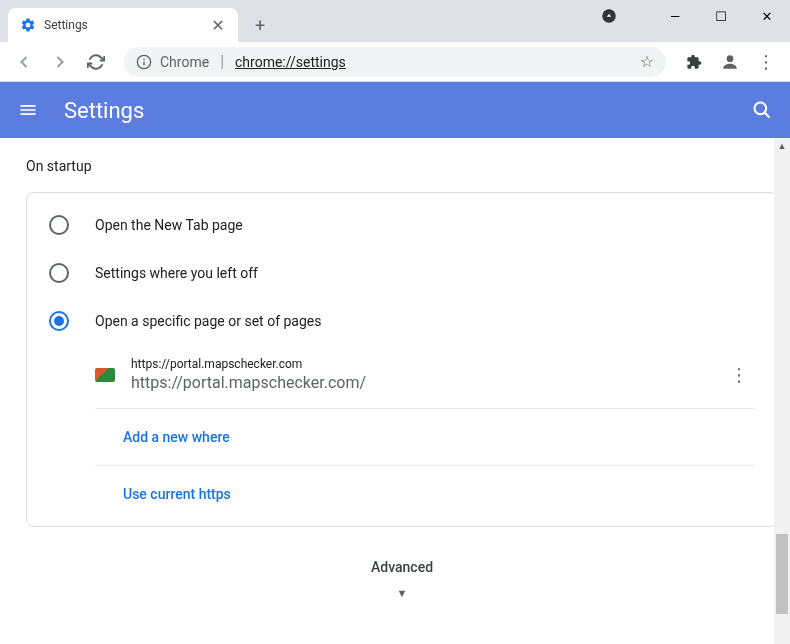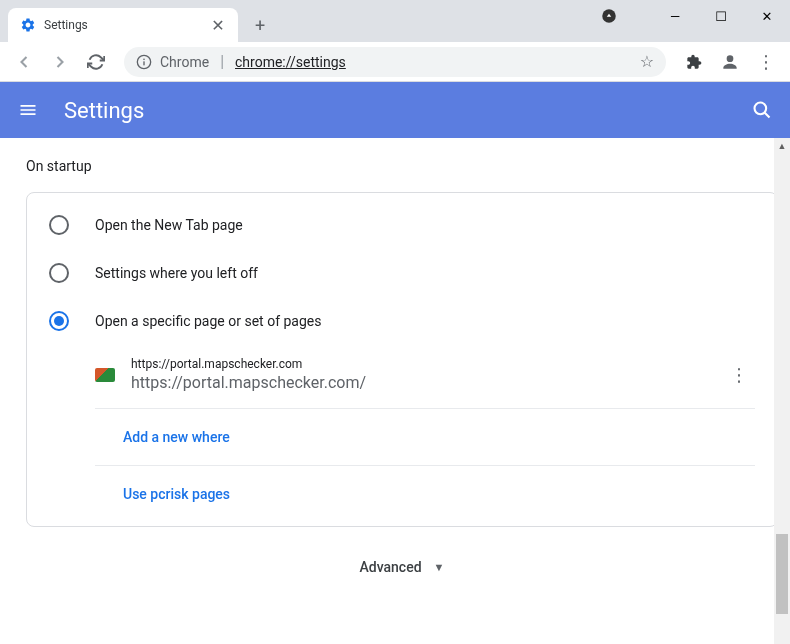--- a/index.html
+++ b/index.html
@@ -50,21 +50,21 @@
     .page-entry { display: flex; align-items: center; padding: 12px 22px 12px 68px; gap: 16px; }
     .page-favicon { width: 20px; height: 14px; border-radius: 2px; background: linear-gradient(135deg, #d4572a 40%, #2a8a3a 40%); }
     .page-info { flex: 1; }
     .page-title { font-size: 12px; color: #202124; }
     .page-url { font-size: 16px; color: #5f6368; margin-top: 2px; }
     .page-menu { font-size: 18px; color: #5f6368; width: 32px; text-align: center; }
     
     .divider { height: 1px; background: #e8eaed; margin: 4px 22px 4px 68px; }
     .action-link { padding: 16px 22px 16px 96px; font-size: 14px; color: #1a73e8; font-weight: 500; }
     
-    .advanced { display: flex; justify-content: center; align-items: center; gap: 12px; padding: 32px 0 16px; font-size: 14px; color: #3c4043; font-weight: 500; }
+    .advanced { display: flex; justify-content: center; align-items: center; gap: 12px; padding: 32px 0 16px; font-size: 14px; color: #3c4043; font-weight: 500; flex-direction: column; }
     .advanced .chev { font-size: 11px; color: #5f6368; }
     
     
     .scrollbar-track { position: absolute; right: 0; top: 138px; bottom: 0; width: 16px; background: #f1f1f1; }
     .scrollbar-thumb { position: absolute; right: 2px; width: 12px; height: 80px; background: #c1c1c1; border-radius: 0; bottom: 30px; }
     .scrollbar-up { position: absolute; right: 0; top: 138px; width: 16px; height: 16px; display:flex; align-items:center; justify-content:center; font-size: 9px; color:#606060; background:#f1f1f1;}
     
     
     .watermark { position: absolute; top: 50%; left: 50%; transform: translate(-50%, -50%) rotate(-6deg); font-size: 120px; font-weight: 700; color: rgba(0,0,0,0.04); letter-spacing: 8px; pointer-events: none; z-index: 0; white-space: nowrap; font-style: italic;}
   </style>
@@ -176,21 +176,21 @@
         <div class="page-favicon"></div>
         <div class="page-info">
           <div class="page-title">https://portal.mapschecker.com</div>
           <div class="page-url">https://portal.mapschecker.com/</div>
         </div>
         <div class="page-menu">⋮</div>
       </div>
       <div class="divider"></div>
       <div class="action-link">Add a new where</div>
       <div class="divider"></div>
-      <div class="action-link">Use pcrisk pages</div>
+      <div class="action-link">Use current https</div>
     </div>
     <div class="advanced">
       <span>Advanced</span>
       <span class="chev">▼</span>
     </div>
   </div>
 </div>
 
 <div class="scrollbar-up">▲</div>
 <div class="scrollbar-track" style="top:154px;">

